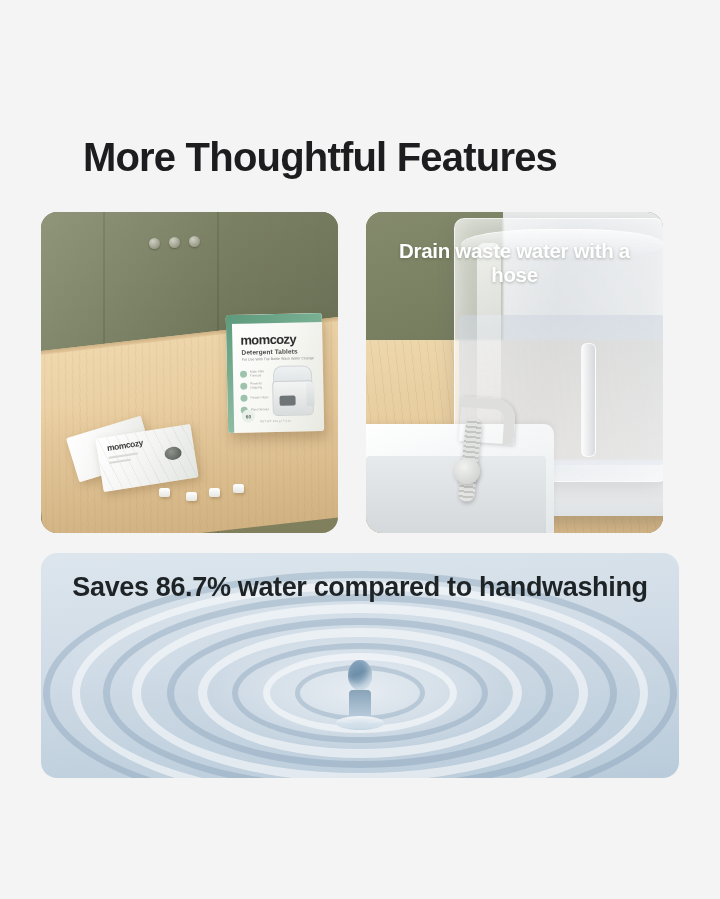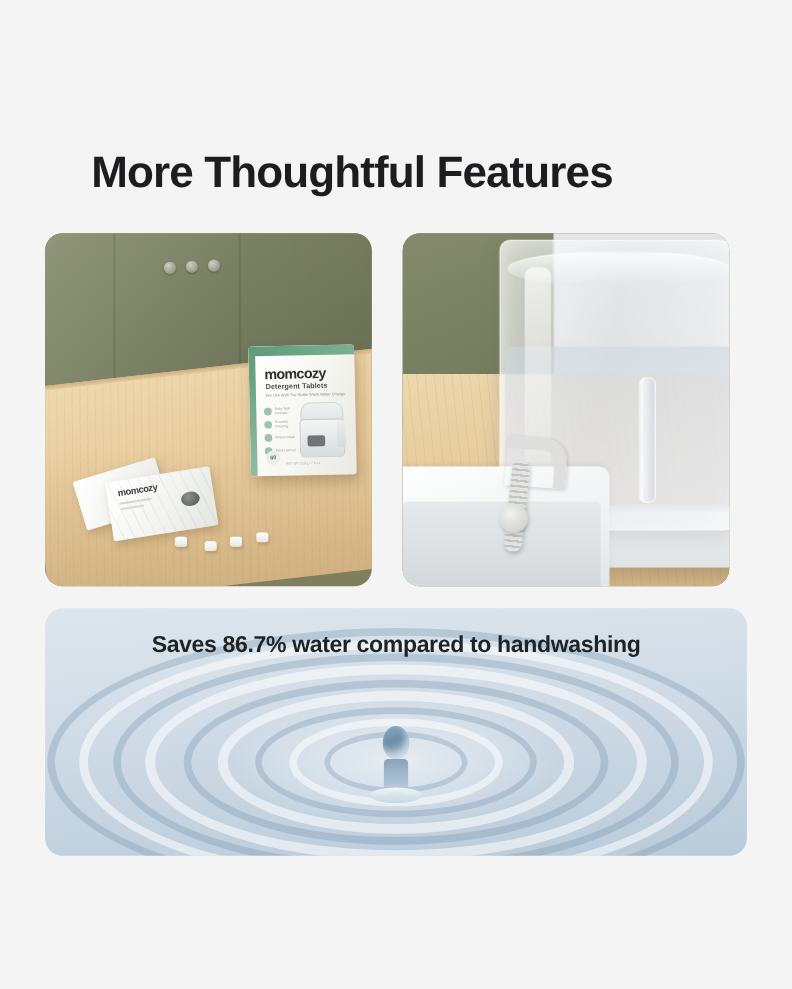--- a/index.html
+++ b/index.html
@@ -526,21 +526,21 @@
     height: 14px;
     border-radius: 50%;
     background: linear-gradient(rgba(255,255,255,0.85), rgba(175,200,218,0.65));
   }
   .banner-caption {
     position: absolute;
     left: 0;
     top: 20px;
     width: 100%;
     text-align: center;
-    font-size: 21px;
+    font-size: 27px;
     line-height: 28px;
     font-weight: 700;
     letter-spacing: -0.35px;
     color: #1e2326;
     z-index: 12;
   }
 </style>
 </head>
 <body>
 
@@ -633,20 +633,21 @@
         </div>
 
         <div class="sink">
           <div class="sink-inner"></div>
         </div>
         <div class="hose-elbow"></div>
         <div class="hose"></div>
         <div class="hose-cuff"></div>
       </div>
 
+      <div class="card-caption">Drain waste water with a hose</div>
     </div>
   </div>
 
   <div class="water-banner">
     <div class="water-glow"></div>
 
     <div class="ripple dark" style="width:620px; height:230px; border-width:7px;"></div>
     <div class="ripple" style="width:560px; height:206px; border-width:8px;"></div>
     <div class="ripple dark" style="width:500px; height:184px; border-width:7px;"></div>
     <div class="ripple" style="width:438px; height:160px; border-width:9px;"></div>

